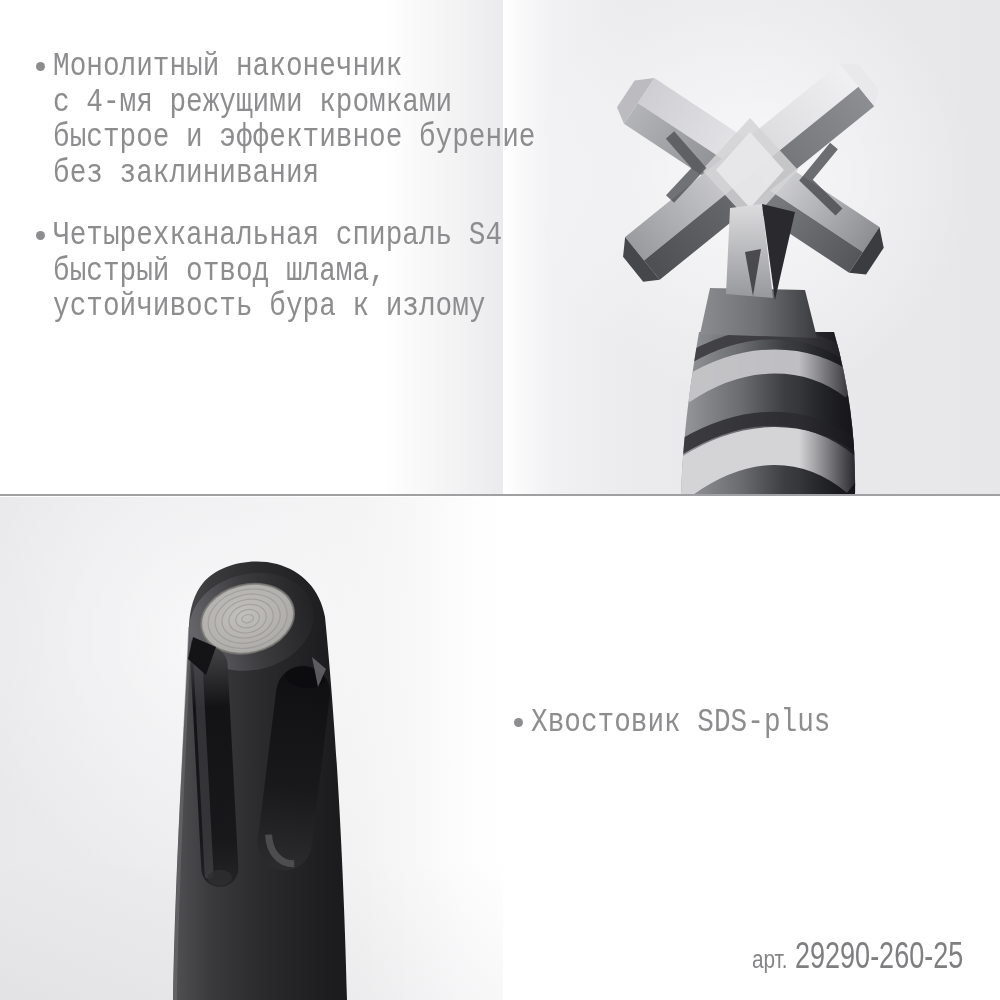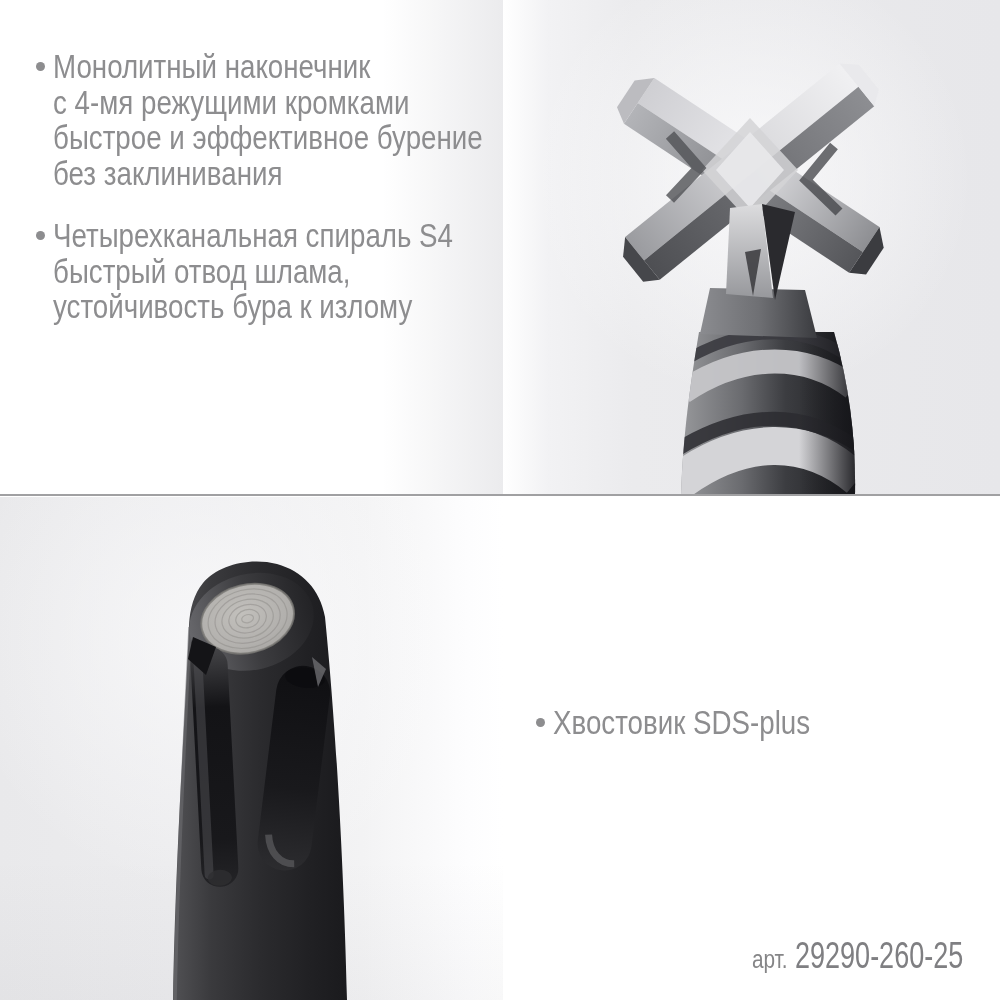--- a/index.html
+++ b/index.html
@@ -31,30 +31,30 @@
                linear-gradient(to bottom, rgba(0,0,0,0) 72%, rgba(110,110,120,0.05) 100%);
   }
   .photo-svg{position:absolute;left:0;top:0;}
   
   .divider{
     position:absolute;left:0;top:494px;width:1000px;height:2px;z-index:3;
     background:#a0a0a2;
   }
   
   .features{position:absolute;left:53px;top:49px;z-index:2;}
-  .feature{position:relative;margin-bottom:26px;}
+  .feature{position:relative;margin-bottom:26px;font-family:Liberation Mono, monospace;}
   .bullet{
     position:absolute;left:-17px;top:13px;width:9px;height:9px;
     border-radius:50%;background:#8d8d8f;
   }
   .fline{
     font-size:33px;line-height:35.7px;color:#8d8d8f;white-space:nowrap;
     transform:scaleX(0.84);transform-origin:left center;
   }
-  .bottom-feature{position:absolute;left:553px;top:705px;z-index:2;}
+  .bottom-feature{position:absolute;left:531px;top:705px;z-index:2;}
   
   .article-label{
     position:absolute;right:212px;top:946px;z-index:2;
     font-size:26px;line-height:26px;color:#858587;white-space:nowrap;
     transform:scaleX(0.8);transform-origin:right center;
   }
   .article-number{
     position:absolute;right:37px;top:938px;z-index:2;
     font-size:36px;line-height:36px;color:#7f7f82;white-space:nowrap;
     transform:scaleX(0.75);transform-origin:right center;

